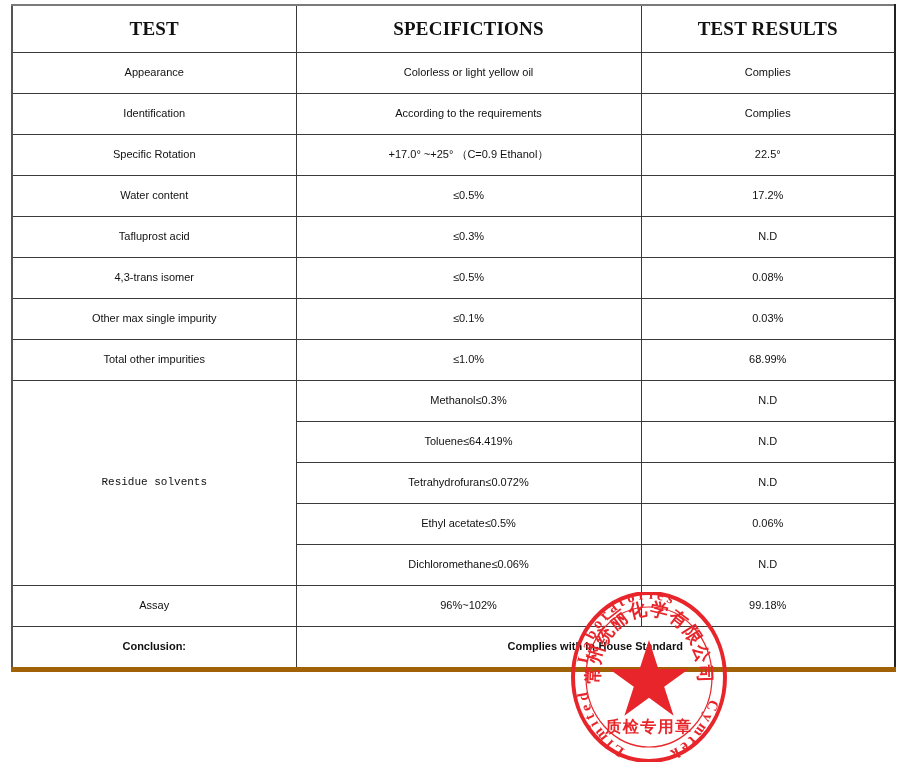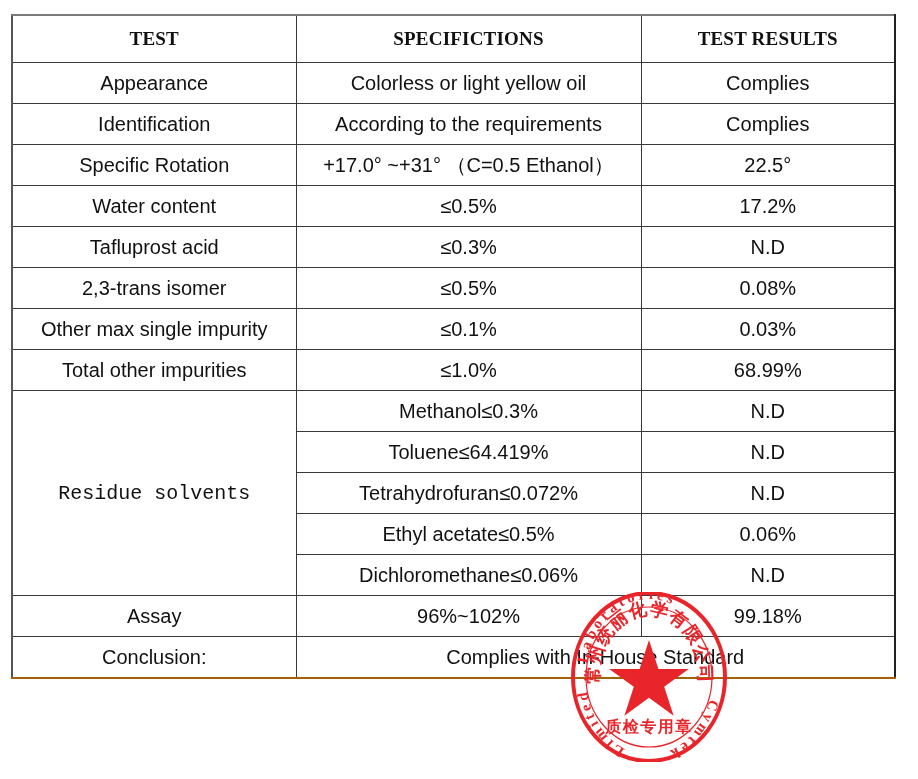--- a/index.html
+++ b/index.html
@@ -20,58 +20,58 @@
     position: absolute;
     left: 0;
     top: 0;
     width: 918px;
     height: 779px;
   }
 
   table.coa-table {
     position: absolute;
     left: 11px;
-    top: 14px;
+    top: 4px;
     width: 883px;
     border-collapse: collapse;
     table-layout: fixed;
     background: #ffffff;
   }
 
   table.coa-table col.c-test      { width: 284px; }
   table.coa-table col.c-spec      { width: 345px; }
   table.coa-table col.c-result    { width: 254px; }
 
   table.coa-table td,
   table.coa-table th {
     border: 1px solid #3a3a3a;
     text-align: center;
     vertical-align: middle;
     padding: 0 6px;
-    font-size: 20px;
+    font-size: 11px;
     font-weight: normal;
     line-height: 1.25;
     color: #111111;
   }
 
   table.coa-table thead th {
     font-family: "Liberation Serif", serif;
     font-weight: bold;
     font-size: 19px;
     letter-spacing: 0.2px;
     height: 46px;
     border-top: 2px solid #7a7a7a;
   }
   table.coa-table thead th.first-head { border-left: 2px solid #555555; }
   table.coa-table thead th.last-head  { border-right: 2px solid #222222; }
 
   table.coa-table tbody td { height: 40px; }
   table.coa-table tbody td.cell-left-edge  { border-left: 2px solid #555555; }
   table.coa-table tbody td.cell-right-edge { border-right: 2px solid #222222; }
-  table.coa-table tbody tr.last-row td     { border-bottom: 2px solid #a16207; }
+  table.coa-table tbody tr.last-row td     { border-bottom: 5px solid #a16207; font-weight: bold; }
 
   td.merged-label {
     vertical-align: middle;
     font-family: Liberation Mono, monospace;
   }
 
   .spec-text { white-space: nowrap; }
 
   
   .stamp {
@@ -113,38 +113,38 @@
       </tr>
 
       <tr>
         <td class="cell-left-edge">Identification</td>
         <td>According to the requirements</td>
         <td class="cell-right-edge">Complies</td>
       </tr>
 
       <tr>
         <td class="cell-left-edge">Specific Rotation</td>
-        <td class="spec-text">+17.0° ~+31° （C=0.5 Ethanol）</td>
+        <td class="spec-text">+17.0° ~+25° （C=0.9 Ethanol）</td>
         <td class="cell-right-edge">22.5°</td>
       </tr>
 
       <tr>
         <td class="cell-left-edge">Water content</td>
         <td>≤0.5%</td>
         <td class="cell-right-edge">17.2%</td>
       </tr>
 
       <tr>
         <td class="cell-left-edge">Tafluprost acid</td>
         <td>≤0.3%</td>
         <td class="cell-right-edge">N.D</td>
       </tr>
 
       <tr>
-        <td class="cell-left-edge">2,3-trans isomer</td>
+        <td class="cell-left-edge">4,3-trans isomer</td>
         <td>≤0.5%</td>
         <td class="cell-right-edge">0.08%</td>
       </tr>
 
       <tr>
         <td class="cell-left-edge">Other max single impurity</td>
         <td>≤0.1%</td>
         <td class="cell-right-edge">0.03%</td>
       </tr>
 

